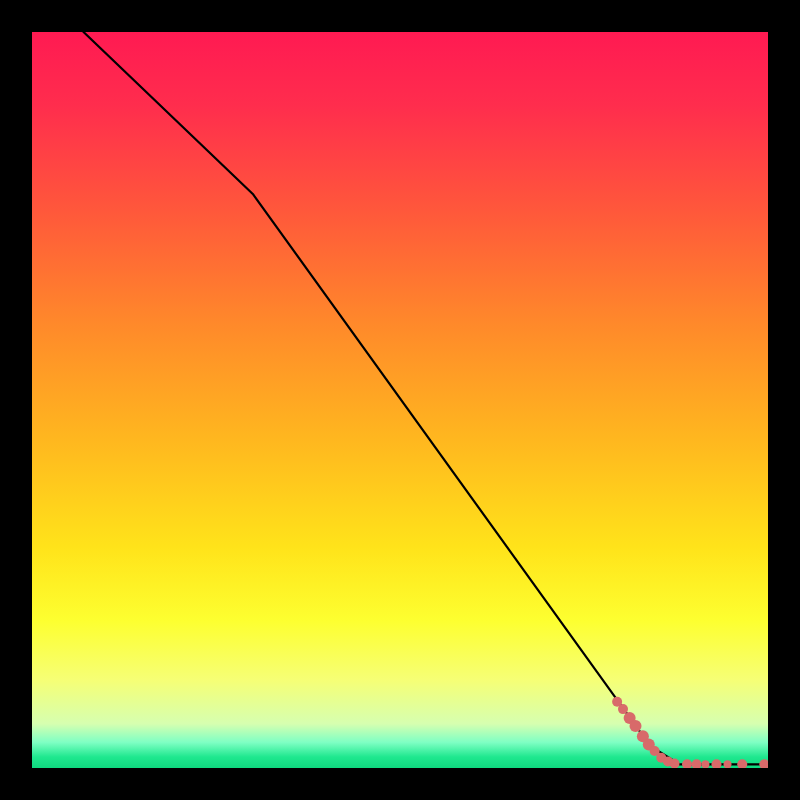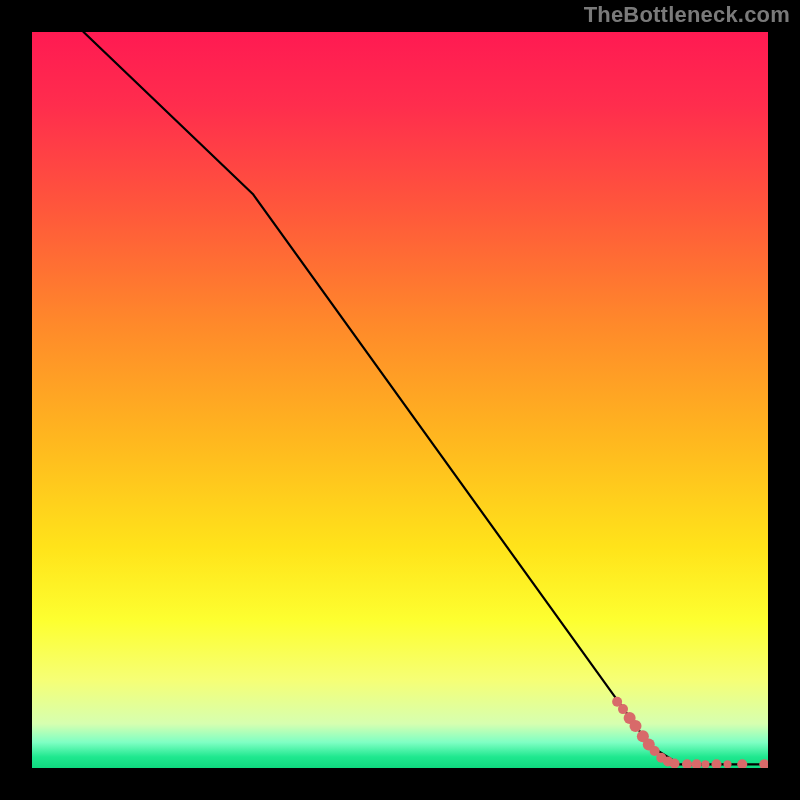--- a/index.html
+++ b/index.html
@@ -33,21 +33,20 @@
     height: 736px;
   }
   svg {
     display: block;
   }
 </style>
 </head>
 <body>
 
 <div class="wrapper">
-  <div class="watermark">TheBottleneck.com</div>
   <div class="plot">
     <svg id="svg" width="736" height="736" viewBox="0 0 736 736">
         <defs>
           <linearGradient id="bg-grad" x1="0" y1="0" x2="0" y2="1">
             <stop offset="0%" stop-color="#ff1a52"></stop>
             <stop offset="10%" stop-color="#ff2d4d"></stop>
             <stop offset="25%" stop-color="#ff5a3a"></stop>
             <stop offset="40%" stop-color="#ff8a2a"></stop>
             <stop offset="55.00000000000001%" stop-color="#ffb61f"></stop>
             <stop offset="70%" stop-color="#ffe31a"></stop>

